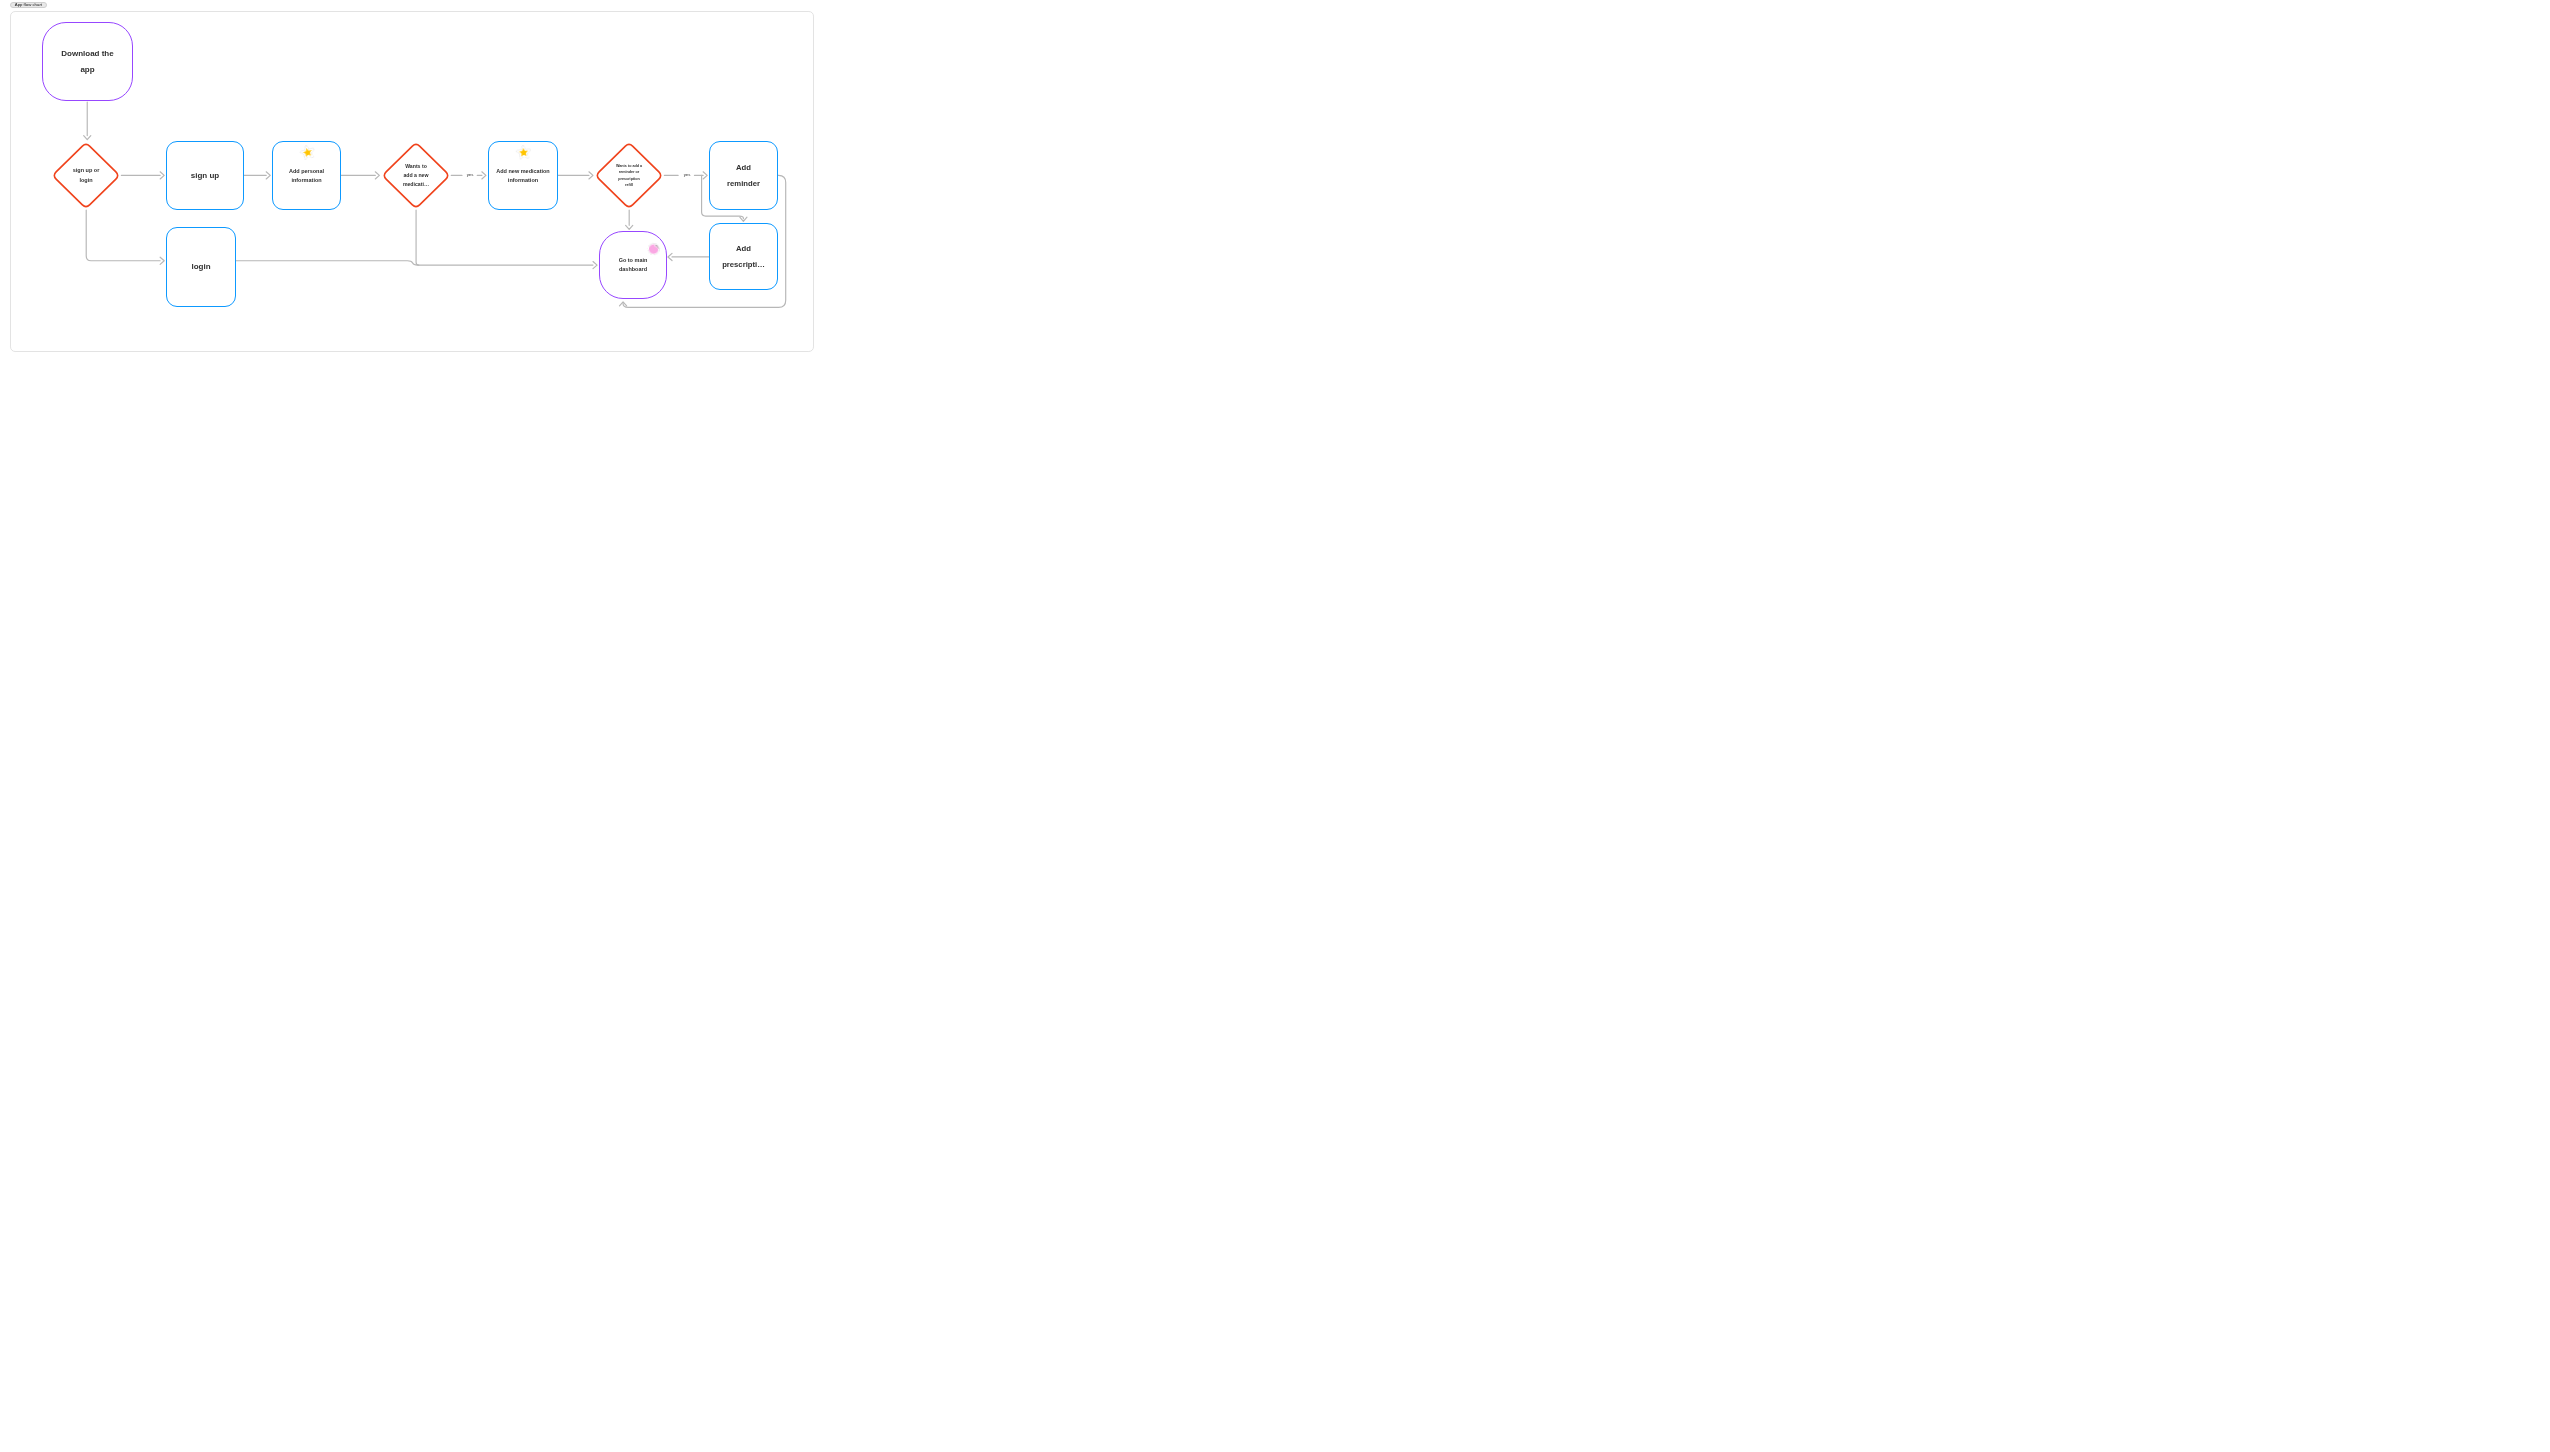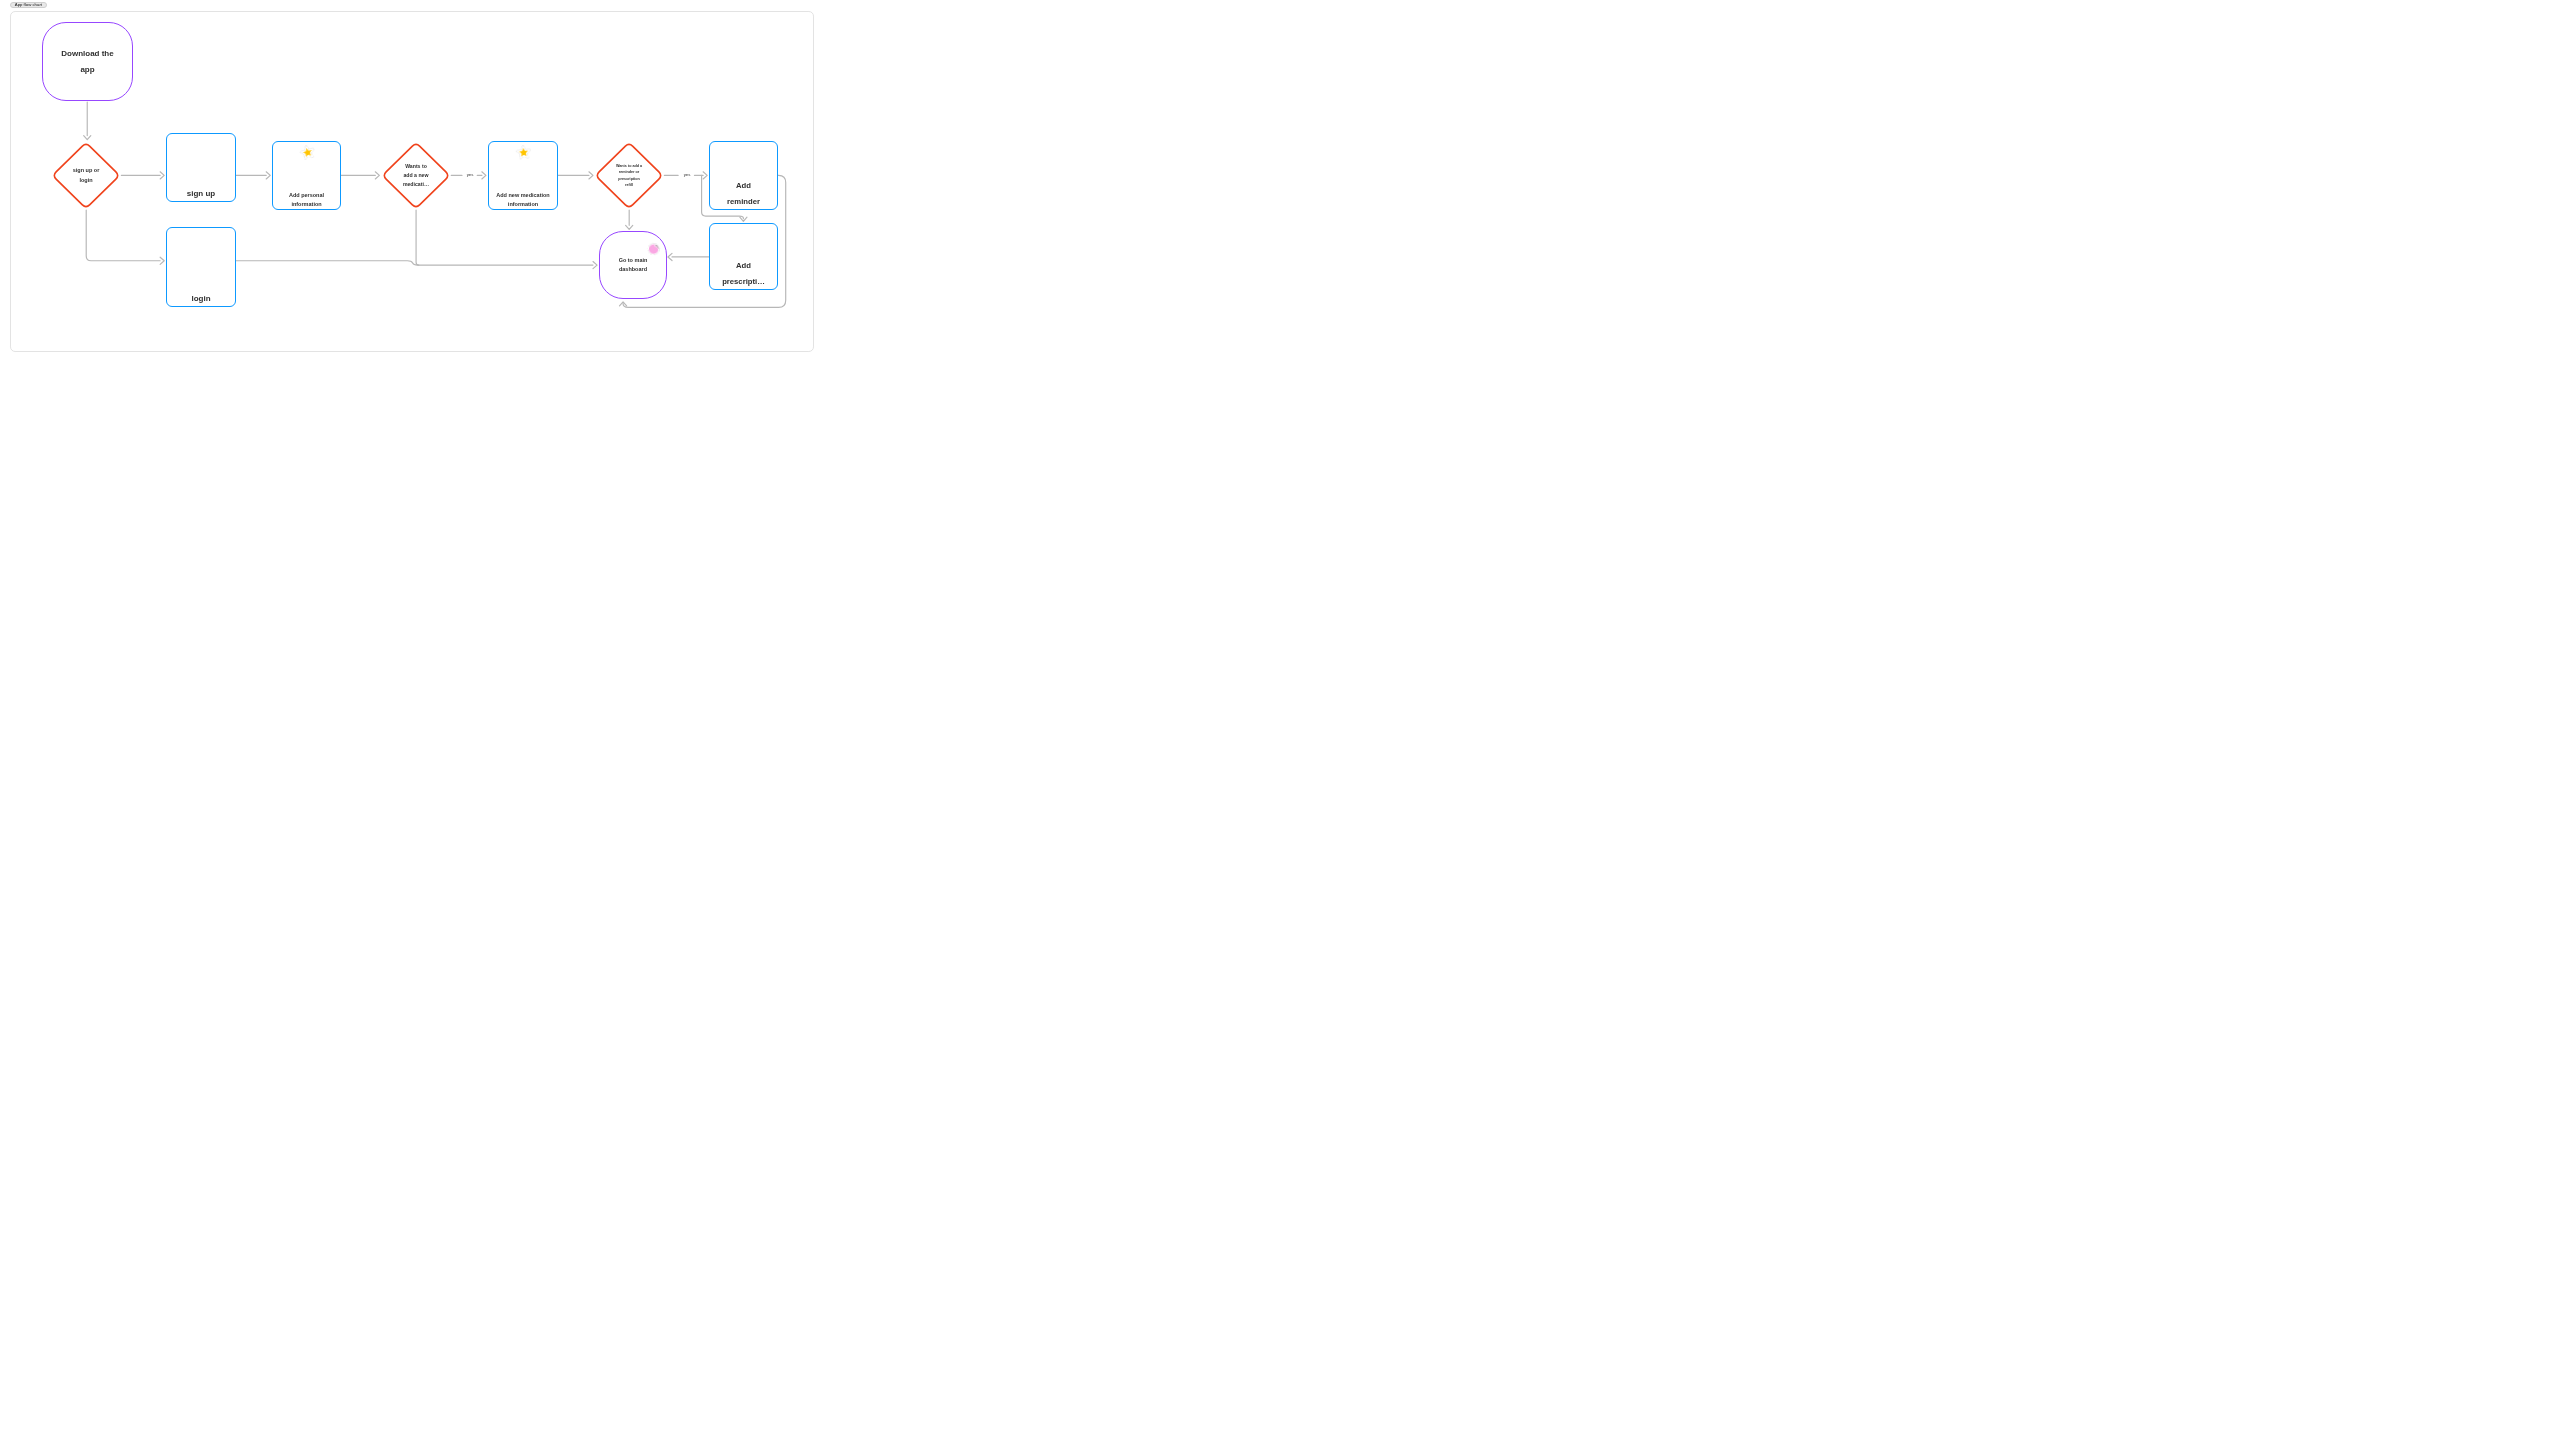--- a/index.html
+++ b/index.html
@@ -13,21 +13,21 @@
     display:flex;align-items:center;box-sizing:border-box;z-index:5;
   }
   .tag-pill span{font-size:4.3px;font-weight:500;color:#111;line-height:1;white-space:nowrap;}
   .canvas{
     position:absolute;left:9.7px;top:10.7px;width:804px;height:341px;
     border:0.8px solid #e3e3e3;border-radius:5.1px;background:#fff;box-sizing:border-box;z-index:1;
   }
   svg.edges{position:absolute;left:0;top:0;width:824px;height:363px;z-index:2;}
   svg.edges path, svg.edges polyline{fill:none;stroke:#b7b7b7;stroke-width:2.3;stroke-linecap:round;stroke-linejoin:round;}
   .node{position:absolute;z-index:3;box-sizing:border-box;display:flex;align-items:center;justify-content:center;background:#fff;}
-  .proc{border:1.3px solid #0D99FF;border-radius:6px;align-items:flex-end;}
+  .proc{border:1.3px solid #0D99FF;border-radius:11px;}
   .term{border:1.3px solid #9747FF;border-radius:24px;}
   .diamond{background:transparent;border:none;}
   .diamond svg{position:absolute;left:0;top:0;}
   .diamond .dshape{fill:#ffffff;stroke:#F0431C;stroke-width:3.2;stroke-linejoin:round;}
   .label{position:relative;font-weight:700;color:#303030;text-align:center;white-space:pre-line;z-index:2;}
   .lbl-xl{font-size:8px;line-height:1.9;}
   .lbl-lg{font-size:7.7px;line-height:2.0;}
   .lbl-md{font-size:5.5px;line-height:1.62;}
   .lbl-d1{font-size:5.5px;line-height:1.65;}
   .lbl-d2{font-size:5.2px;line-height:1.7;}
@@ -116,21 +116,21 @@
   </div>
 
   <div class="node diamond" style="left:51px;top:141px;width:70px;height:69px;">
     <svg width="70" height="69" viewBox="0 0 138 136">
       <path class="dshape" d="M 61.9 10 Q 69 3 76.1 10 L 127.9 61 Q 135 68 127.9 75 L 76.1 126 Q 69 133 61.9 126 L 10.1 75 Q 3 68 10.1 61 Z"></path>
     </svg>
     <div class="label lbl-d1">sign up or
 login</div>
   </div>
 
-  <div class="node proc" style="left:166px;top:133px;width:70px;height:69px;">
+  <div class="node proc" style="left:166px;top:141px;width:78px;height:69px;">
     <div class="label lbl-xl">sign up</div>
   </div>
 
   <div class="node proc" style="left:272px;top:141px;width:69px;height:69px;">
     <svg class="sticker star-a" width="15.3" height="15.3" viewBox="0 0 30 30">
       <polygon points="15,2 18.5,10.2 27.4,11 20.7,16.9 22.6,25.5 15,21 7.4,25.5 9.3,16.9 2.6,11 11.5,10.2" fill="#FFC400" stroke="#ffffff" stroke-width="3" stroke-linejoin="round"></polygon>
     </svg>
     <div class="label lbl-md">Add personal
 information</div>
   </div>

